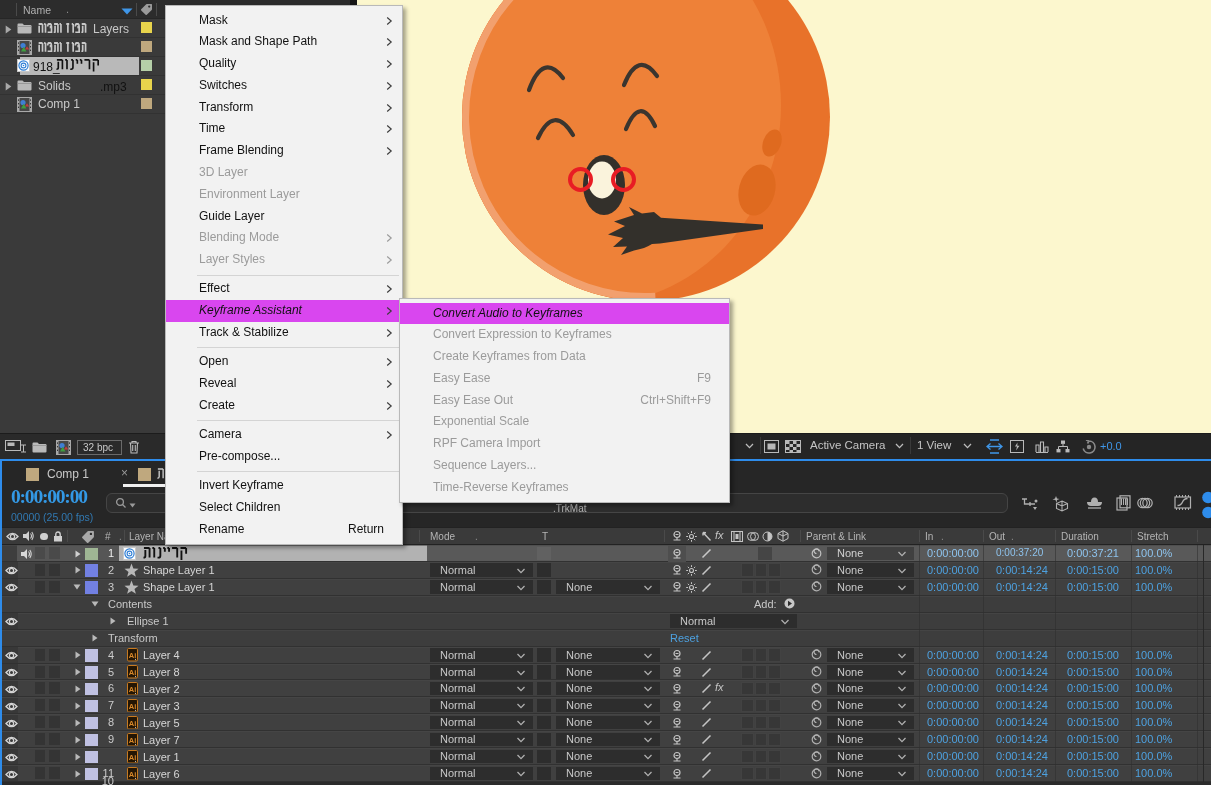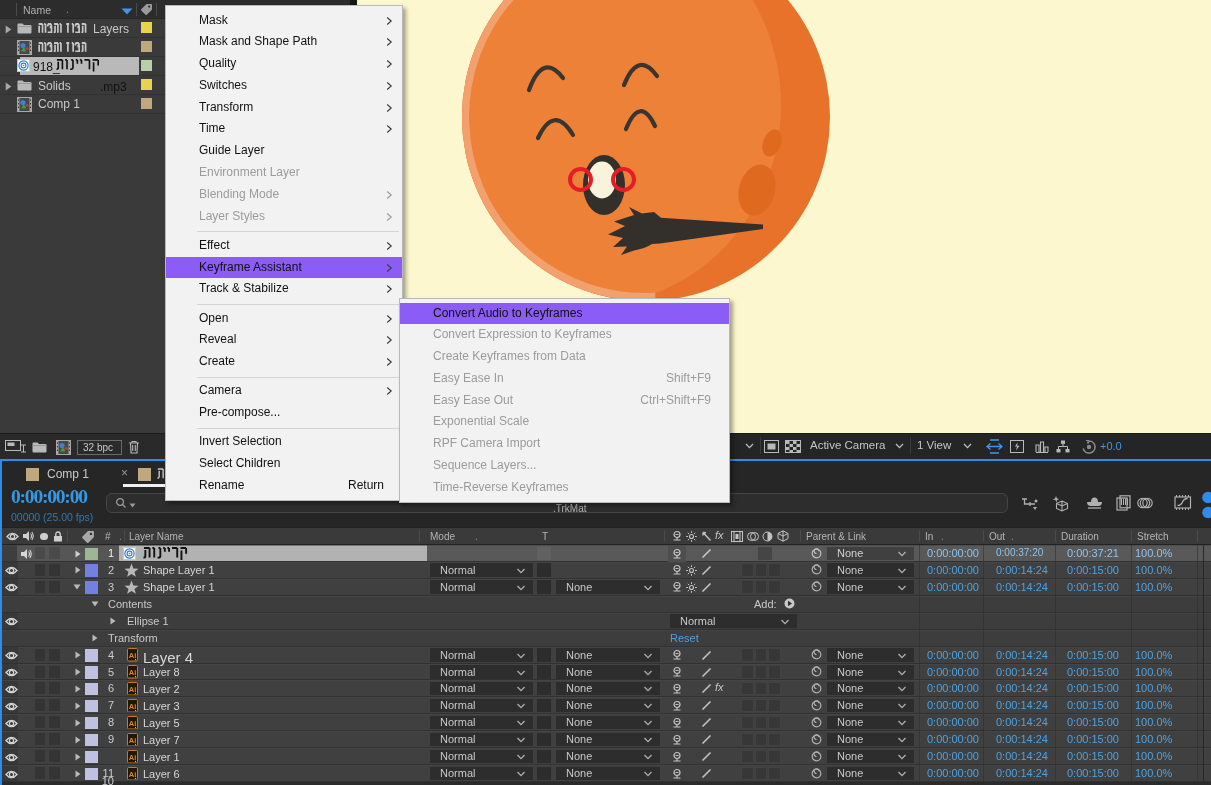--- a/index.html
+++ b/index.html
@@ -1,20 +1,20 @@
 <!DOCTYPE html>
 <html><head><meta charset="utf-8"><style>
 *{margin:0;padding:0;box-sizing:border-box;}
 body{font-family:"Liberation Sans",sans-serif;}
 #root{position:relative;width:1211px;height:785px;overflow:hidden;background:#232323;}
 #root div{position:absolute;}
 .menu{background:#f2f2f2;border:1px solid #b9b9b9;box-shadow:3px 3px 4px rgba(0,0,0,0.35);}
 .mi{height:21.8px;line-height:21.8px;font-size:12px;color:#111;padding-left:33px;position:relative;white-space:nowrap;}
 .mi.dis{color:#9b9b9b;}
-.mi.hl{background:#8b5cf6;}
+.mi.hl{background:#d946ef;font-style:italic;}
 .msep{height:7.4px;position:relative;}
 .msep:after{content:"";position:absolute;left:31px;right:3px;top:3.5px;height:1px;background:#d4d4d4;}
 .arr{position:absolute;right:8px;top:6px;width:10px;height:10px;}
 .sc{position:absolute;right:18px;top:0;}
 svg{display:block;}
 </style></head>
 <body>
 <div id="root">
     <div style="left:0px;top:0px;width:357px;height:433px;background:#3a3a3a;"></div>
     <div style="left:0px;top:0px;width:357px;height:18.5px;background:#2c2c2c;border-bottom:1px solid #262626;"></div>
@@ -579,21 +579,21 @@
     <svg style="left:74px;top:651.08px;position:absolute" width="8" height="8" viewBox="0 0 8 8">
       <path d="M1.5 0.5 L6.5 4 L1.5 7.5 Z" fill="#b9b9b9"></path>
     </svg>
     <div style="left:85px;top:649.08px;width:12.5px;height:12.5px;background:#c0c1e2;"></div>
     <div style="left:96px;top:648.58px;font-size:11px;color:#cccccc;white-space:nowrap;width:18px;text-align:right;">4</div>
     <svg style="left:127px;top:648.08px;position:absolute" width="11" height="13.5" viewBox="0 0 11 13.5">
       <rect x="0.5" y="0.5" width="10" height="12.5" rx="1.2" fill="#241604" stroke="#c87a20" stroke-width="1"></rect>
       <text x="1.8" y="9.5" font-family="Liberation Sans" font-size="7.5" font-weight="bold" fill="#d8882a">Ai</text>
       <path d="M8.2 10.5 L9.3 12.2 L8.0 11.9 Z" fill="#e8e8e8"></path>
     </svg>
-    <div style="left:143px;top:649.08px;font-size:15px;color:#d6d6d6;white-space:nowrap;">Layer 4</div>
+    <div style="left:143px;top:649.08px;font-size:11px;color:#d6d6d6;white-space:nowrap;">Layer 4</div>
     <div style="left:430px;top:648.08px;width:103px;height:13.5px;background:#2d2d2d;"></div>
     <div style="left:440px;top:648.58px;font-size:11px;color:#c8c8c8;white-space:nowrap;">Normal</div>
     <svg style="left:516px;top:652.58px;position:absolute" width="10" height="6" viewBox="0 0 9 6">
       <path d="M1 1 L4.5 4.6 L8 1" fill="none" stroke="#b0b0b0" stroke-width="1.3"></path>
     </svg>
     <div style="left:537px;top:648.08px;width:13.5px;height:13.5px;background:#2d2d2d;"></div>
     <div style="left:556px;top:648.08px;width:104px;height:13.5px;background:#2d2d2d;"></div>
     <div style="left:566px;top:648.58px;font-size:11px;color:#c8c8c8;white-space:nowrap;">None</div>
     <svg style="left:643px;top:652.58px;position:absolute" width="10" height="6" viewBox="0 0 9 6">
       <path d="M1 1 L4.5 4.6 L8 1" fill="none" stroke="#b0b0b0" stroke-width="1.3"></path>
@@ -999,22 +999,26 @@
         </svg></div>
       <div class="mi" style="position:relative">Switches<svg class="arr" style="position:absolute" viewBox="0 0 10 10">
           <path d="M3.2 1.5 L7.2 5 L3.2 8.5" fill="none" stroke="#3c3c3c" stroke-width="1.15"></path>
         </svg></div>
       <div class="mi" style="position:relative">Transform<svg class="arr" style="position:absolute" viewBox="0 0 10 10">
           <path d="M3.2 1.5 L7.2 5 L3.2 8.5" fill="none" stroke="#3c3c3c" stroke-width="1.15"></path>
         </svg></div>
       <div class="mi" style="position:relative">Time<svg class="arr" style="position:absolute" viewBox="0 0 10 10">
           <path d="M3.2 1.5 L7.2 5 L3.2 8.5" fill="none" stroke="#3c3c3c" stroke-width="1.15"></path>
         </svg></div>
+      <div class="mi" style="position:relative">Frame Blending<svg class="arr" style="position:absolute" viewBox="0 0 10 10">
+          <path d="M3.2 1.5 L7.2 5 L3.2 8.5" fill="none" stroke="#3c3c3c" stroke-width="1.15"></path>
+        </svg></div>
+      <div class="mi dis" style="position:relative">3D Layer</div>
+      <div class="mi dis" style="position:relative">Environment Layer</div>
       <div class="mi" style="position:relative">Guide Layer</div>
-      <div class="mi dis" style="position:relative">Environment Layer</div>
       <div class="mi dis" style="position:relative">Blending Mode<svg class="arr" style="position:absolute" viewBox="0 0 10 10">
           <path d="M3.2 1.5 L7.2 5 L3.2 8.5" fill="none" stroke="#9b9b9b" stroke-width="1.15"></path>
         </svg></div>
       <div class="mi dis" style="position:relative">Layer Styles<svg class="arr" style="position:absolute" viewBox="0 0 10 10">
           <path d="M3.2 1.5 L7.2 5 L3.2 8.5" fill="none" stroke="#9b9b9b" stroke-width="1.15"></path>
         </svg></div>
       <div class="msep" style="position:relative"></div>
       <div class="mi" style="position:relative">Effect<svg class="arr" style="position:absolute" viewBox="0 0 10 10">
           <path d="M3.2 1.5 L7.2 5 L3.2 8.5" fill="none" stroke="#3c3c3c" stroke-width="1.15"></path>
         </svg></div>
@@ -1033,27 +1037,27 @@
         </svg></div>
       <div class="mi" style="position:relative">Create<svg class="arr" style="position:absolute" viewBox="0 0 10 10">
           <path d="M3.2 1.5 L7.2 5 L3.2 8.5" fill="none" stroke="#3c3c3c" stroke-width="1.15"></path>
         </svg></div>
       <div class="msep" style="position:relative"></div>
       <div class="mi" style="position:relative">Camera<svg class="arr" style="position:absolute" viewBox="0 0 10 10">
           <path d="M3.2 1.5 L7.2 5 L3.2 8.5" fill="none" stroke="#3c3c3c" stroke-width="1.15"></path>
         </svg></div>
       <div class="mi" style="position:relative">Pre-compose...</div>
       <div class="msep" style="position:relative"></div>
-      <div class="mi" style="position:relative">Invert Selection</div>
+      <div class="mi" style="position:relative">Invert Keyframe</div>
       <div class="mi" style="position:relative">Select Children</div>
       <div class="mi" style="position:relative">Rename<span class="sc">Return</span></div>
     </div>
     <div class="menu" style="left:399px;top:298px;width:331px;padding:3.5px 0;">
       <div class="mi hl" style="position:relative">Convert Audio to Keyframes</div>
       <div class="mi dis" style="position:relative">Convert Expression to Keyframes</div>
       <div class="mi dis" style="position:relative">Create Keyframes from Data</div>
-      <div class="mi dis" style="position:relative">Easy Ease In<span class="sc">Shift+F9</span></div>
+      <div class="mi dis" style="position:relative">Easy Ease<span class="sc">F9</span></div>
       <div class="mi dis" style="position:relative">Easy Ease Out<span class="sc">Ctrl+Shift+F9</span></div>
       <div class="mi dis" style="position:relative">Exponential Scale</div>
       <div class="mi dis" style="position:relative">RPF Camera Import</div>
       <div class="mi dis" style="position:relative">Sequence Layers...</div>
       <div class="mi dis" style="position:relative">Time-Reverse Keyframes</div>
     </div>
   </div>
 </body></html>

